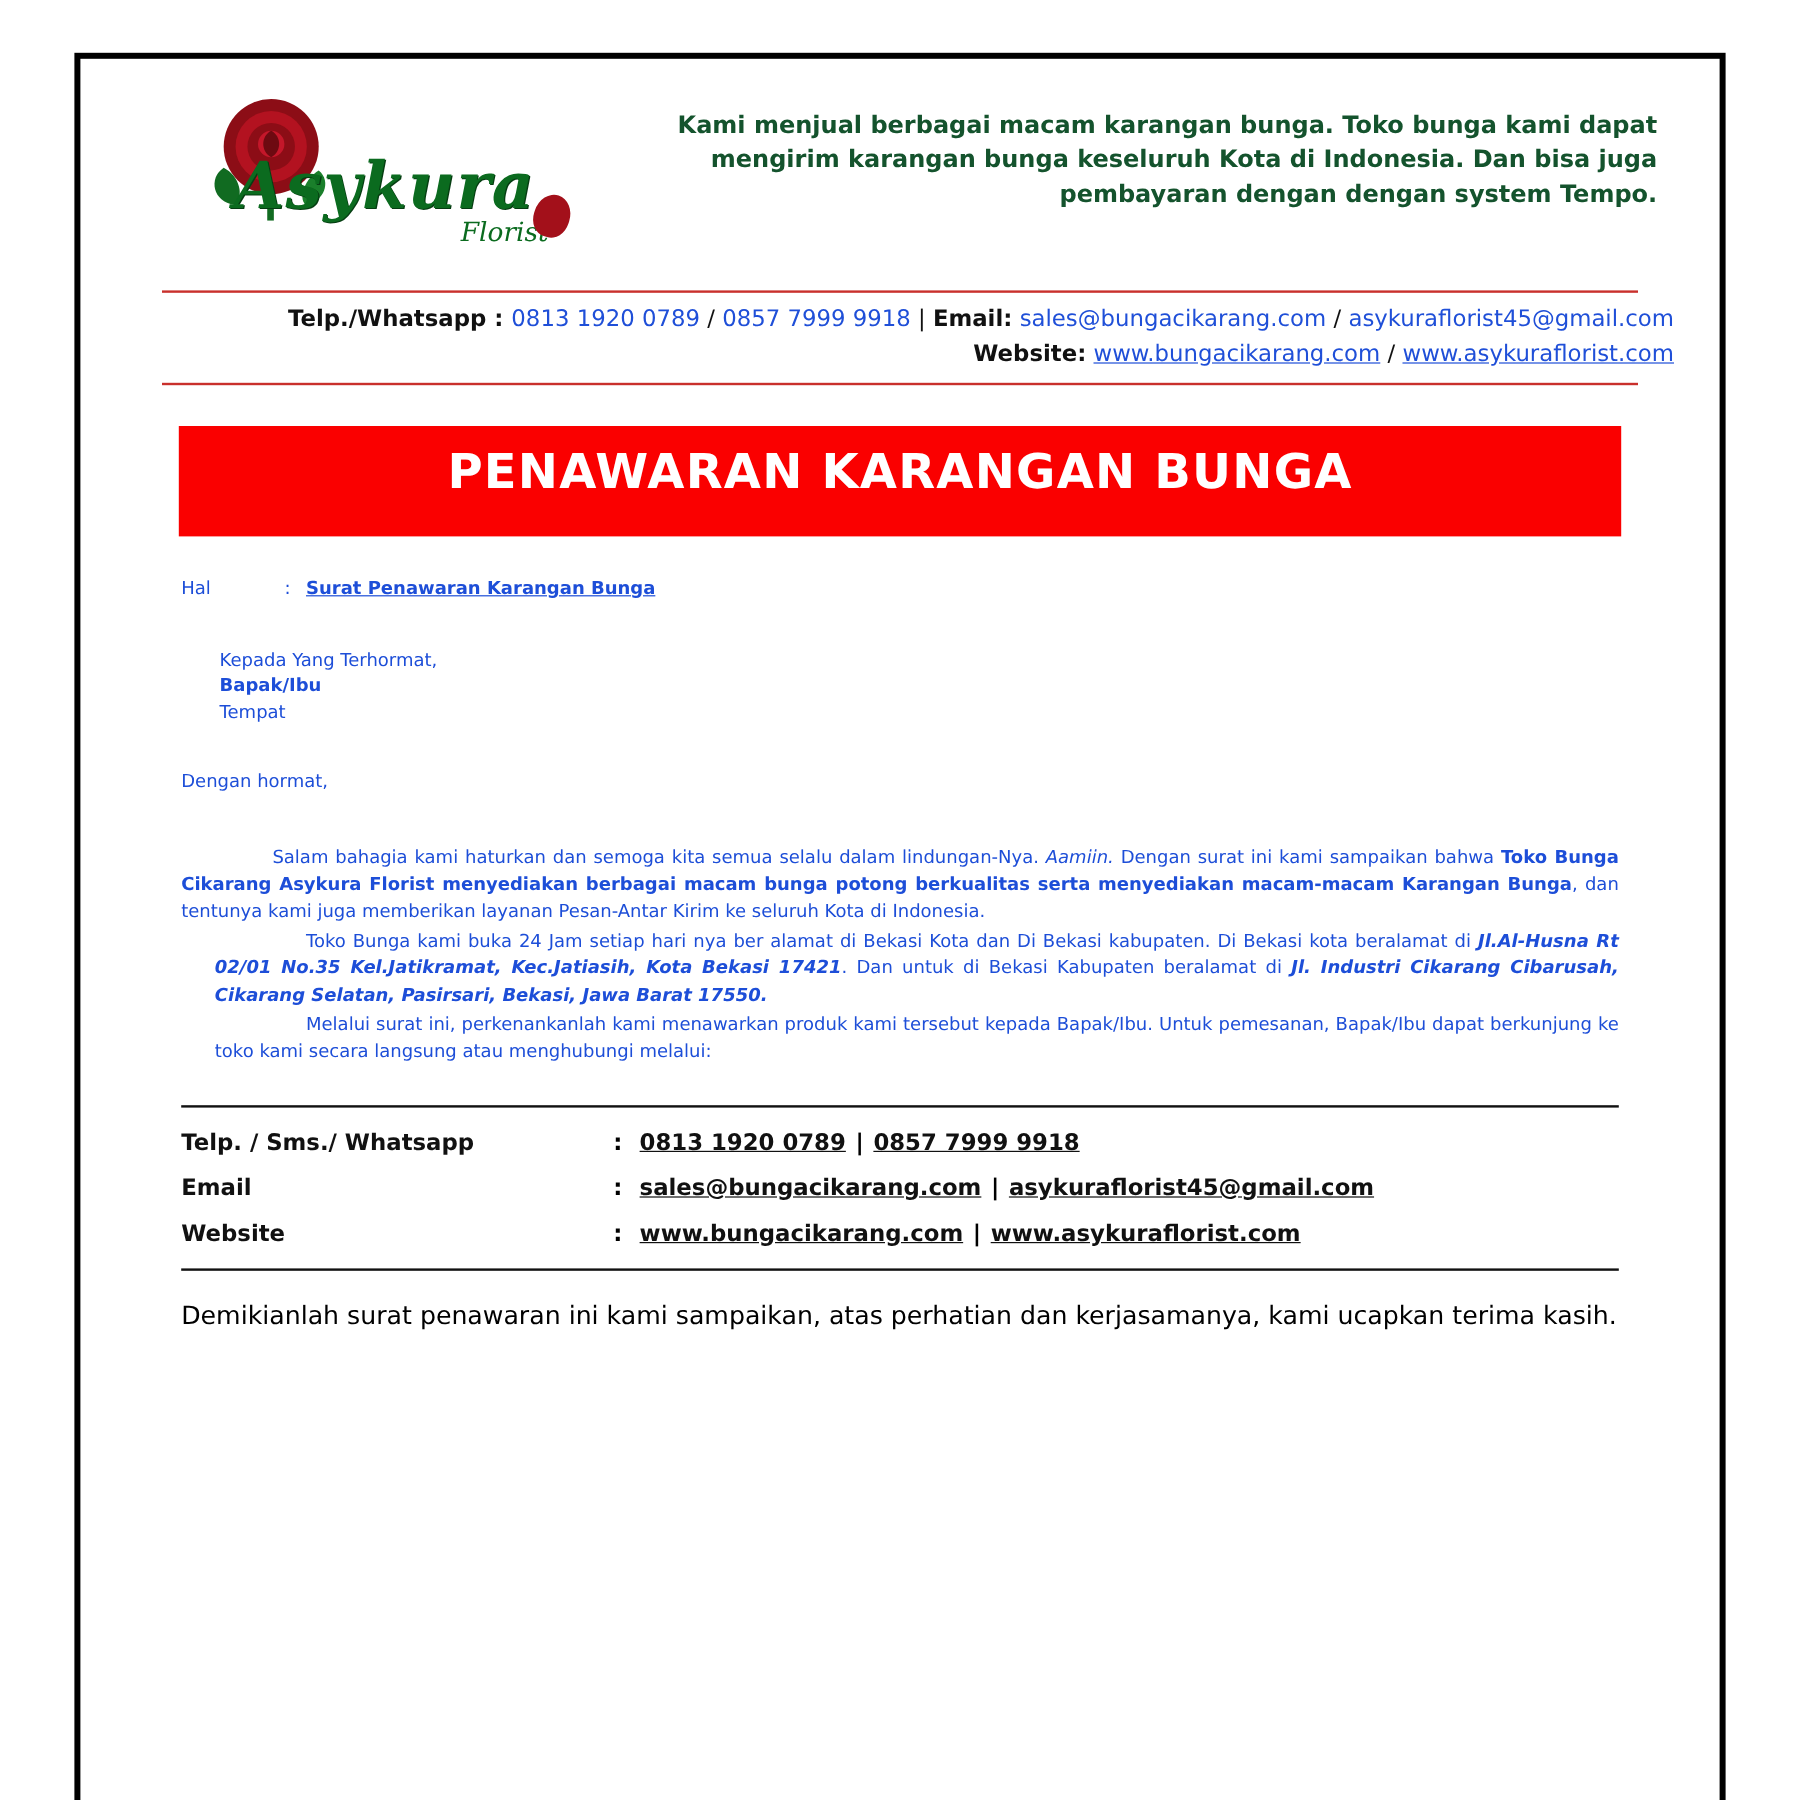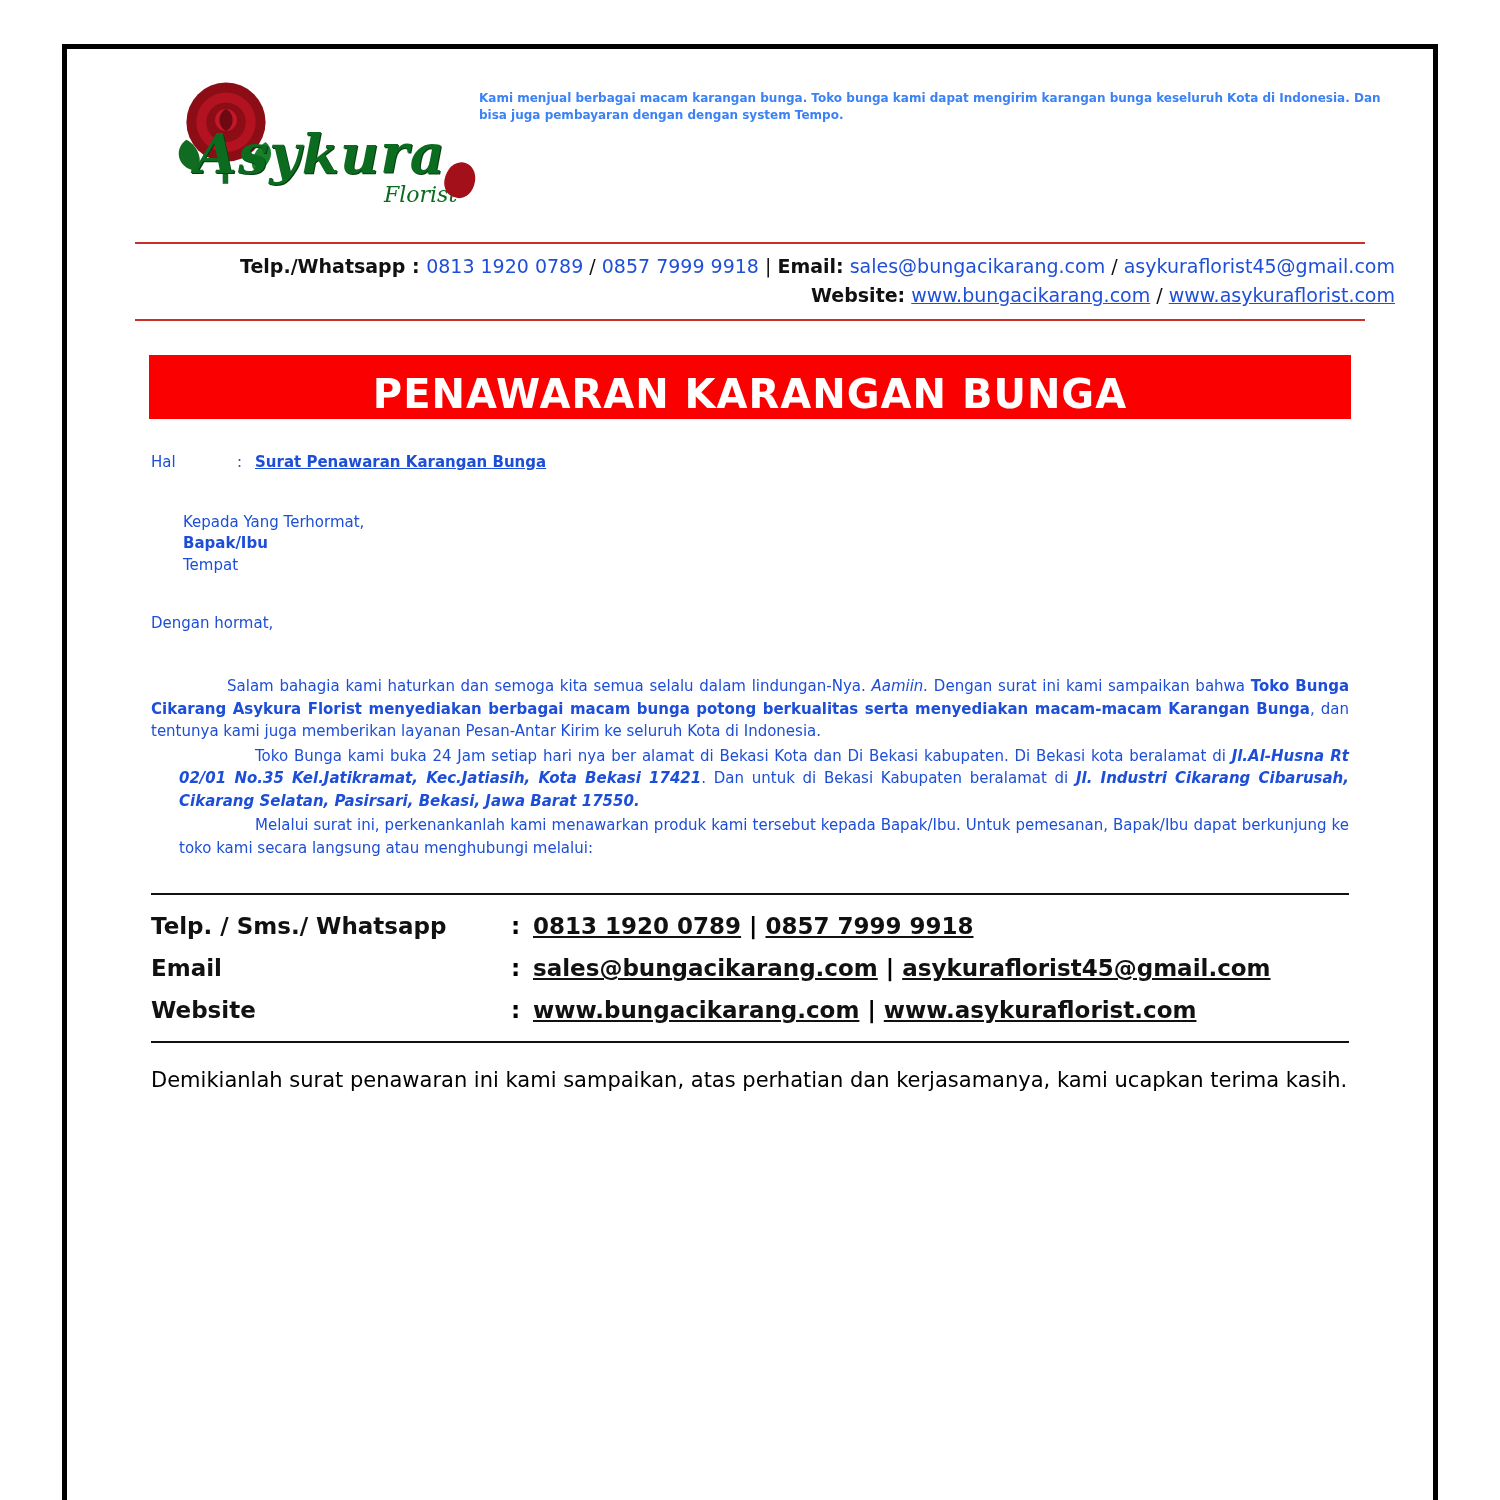--- a/index.html
+++ b/index.html
@@ -98,25 +98,25 @@
     font-family: "DejaVu Sans", sans-serif;
     font-weight: bold;
     font-size: 37px;
     color: #e0000d;
     letter-spacing: 0.5px;
     line-height: 1.1;
     white-space: nowrap;
   }
   .company-desc {
     margin-top: 10px;
-    font-size: 12px;
-    font-weight: bold;
-    color: #3b82f6;
+    font-size: 20px;
+    font-weight: bold;
+    color: #14532d;
     line-height: 1.42;
-    text-align: left;
+    text-align: right;
   }
 
   .head-rule {
     border-top: 2px solid #c9302c;
     margin: 12px 30px 0 30px;
   }
   .contact-block {
     text-align: right;
     padding: 8px 0 6px 0;
     font-size: 19px;
@@ -133,21 +133,21 @@
 
   
   .banner {
     margin: 34px 44px 0 44px;
     background: #fa0000;
     color: #ffffff;
     text-align: center;
     font-weight: bold;
     font-size: 40px;
     letter-spacing: 1px;
-    padding: 16px 0 2px 0;
+    padding: 16px 0 30px 0;
   }
 
   
   .body {
     padding: 0 46px 0 46px;
     font-size: 15px;
     color: #1d4ed8;
     line-height: 1.55;
   }
   .row-hal {
@@ -179,21 +179,21 @@
   
   .ctable {
     margin: 34px 46px 0 46px;
     border-top: 2px solid #111;
     border-bottom: 2px solid #111;
     padding: 10px 0 10px 0;
   }
   .crow {
     display: flex;
     align-items: baseline;
-    font-size: 23px;
+    font-size: 19px;
     padding: 8px 0 8px 0;
   }
   .crow .ck {
     width: 360px;
     font-weight: bold;
     color: #111;
   }
   .crow .cc { width: 22px; font-weight: bold; }
   .crow .cv { font-weight: bold; }
   .crow .cv a, .crow .cv span.link {

